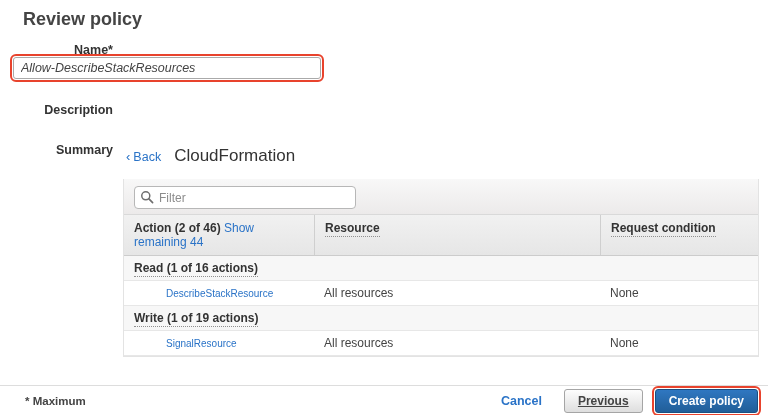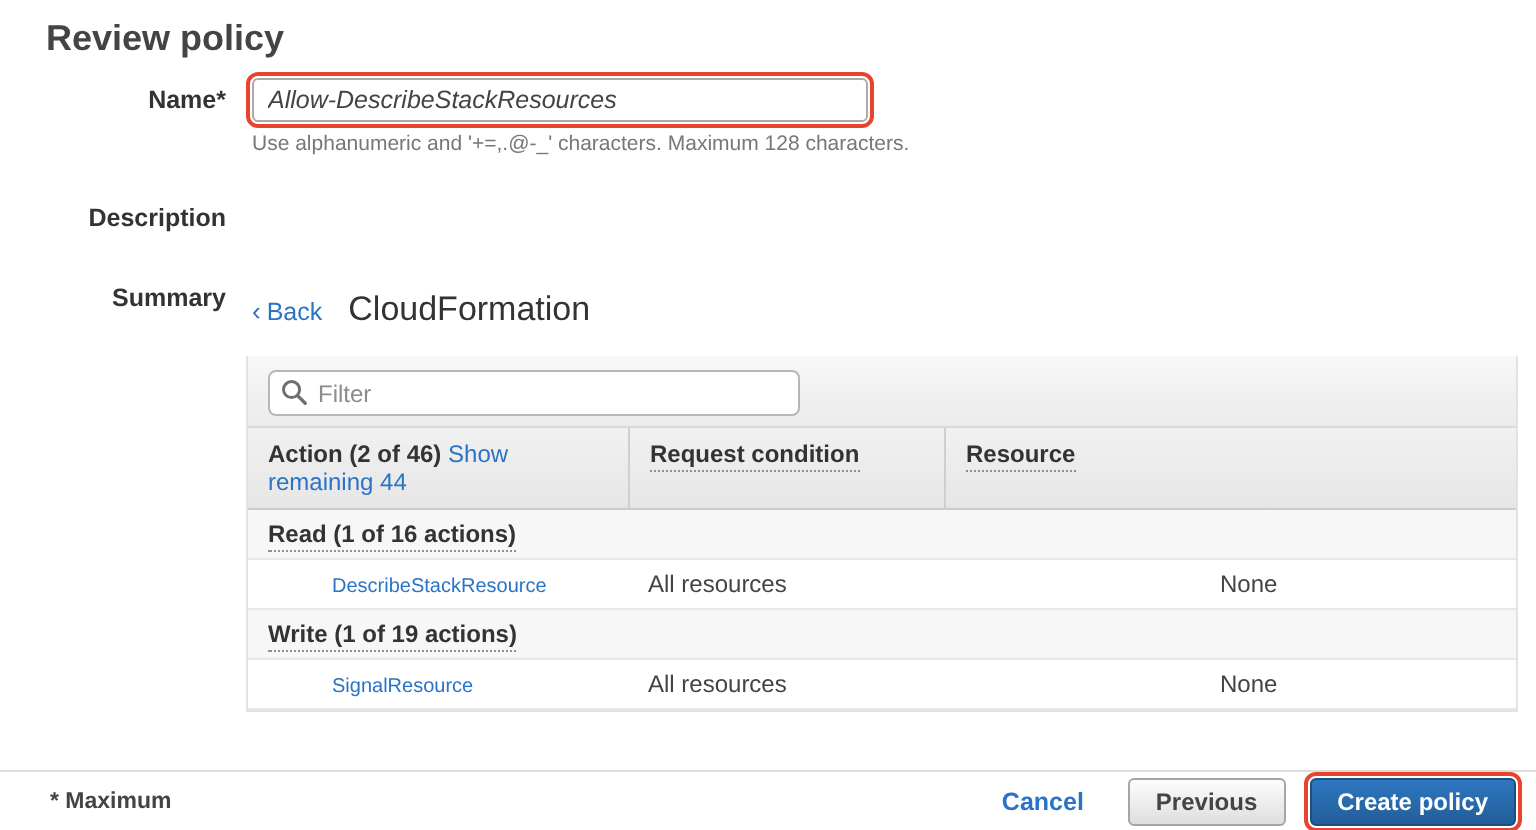--- a/index.html
+++ b/index.html
@@ -27,21 +27,21 @@
     font-size: 12.5px;
     color: #333;
     padding-top: 4px;
   }
   .form-content { margin-left: 13px; flex: 1; }
   .help {
     font-size: 10.5px;
     color: #777;
     margin-top: 5px;
   }
-  .name-row { margin-top: 9px; }
+  .name-row { margin-top: 9px; flex-direction: column; }
   .name-input {
     width: 308px;
     height: 22px;
     border: 1px solid #aaa;
     border-radius: 3px;
     padding: 2px 7px;
     font-family: "Liberation Sans", sans-serif;
     font-size: 12.5px;
     color: #444;
     outline: 2px solid #e8432d;
@@ -89,21 +89,21 @@
     border-top: none;
   }
   .filter-bar {
     background: linear-gradient(#f8f8f8, #eceaea);
     border-bottom: 1px solid #d9d9d9;
     padding: 7px 10px;
     height: 36px;
   }
   .filter-box {
     position: relative;
-    width: 266px;
+    width: 222px;
   }
   .filter-input {
     width: 100%;
     height: 23px;
     border: 1px solid #b7b7b7;
     border-radius: 4px;
     padding: 2px 6px 2px 24px;
     font-family: "Liberation Sans", sans-serif;
     font-size: 12px;
     background: #fff;
@@ -177,39 +177,39 @@
     font-weight: 700;
     border-radius: 3px;
     padding: 4px 13px;
     cursor: pointer;
   }
   .btn-secondary {
     background: linear-gradient(#fdfdfd, #dedede);
     border: 1px solid #a5a5a5;
     color: #444;
     margin-right: 12px;
+    text-decoration: underline;
   }
   .btn-primary {
     background: linear-gradient(#2f77c1, #215e98);
     border: 1px solid #1b4f80;
     color: #fff;
     outline: 2px solid #e8432d;
     outline-offset: 1px;
   }
 </style>
 </head>
 <body>
 
 <h1 class="page-title">Review policy</h1>
 
 <div class="form-row name-row">
   <label class="form-label">Name*</label>
   <div class="form-content">
     <input class="name-input" type="text" value="Allow-DescribeStackResources" style="">
-    <div class="help">Use alphanumeric and '+=,.@-_' characters. Maximum 128 characters.</div>
   </div>
 </div>
 
 <div class="form-row description-row">
   <label class="form-label">Description</label>
 </div>
 
 <div class="form-row summary-row">
   <label class="form-label" style="padding-top:2px;">Summary</label>
   <div class="form-content">
@@ -229,25 +229,25 @@
       </svg>
       <input class="filter-input" type="text" placeholder="Filter" style="">
     </div>
   </div>
 
   <div class="t-header">
     <div class="t-cell c1">
       <span class="bold">Action (2 of 46)</span>
       <a class="link small-link">Show remaining 44</a>
     </div>
+    <div class="t-cell c2">
+      <span class="bold dotted">Resource</span>
+    </div>
     <div class="t-cell c3">
       <span class="bold dotted">Request condition</span>
-    </div>
-    <div class="t-cell c2">
-      <span class="bold dotted">Resource</span>
     </div>
   </div>
 
   <div class="t-group">
     <span class="bold dotted">Read (1 of 16 actions)</span>
   </div>
   <div class="t-row">
     <div class="t-cell c1"><a class="link">DescribeStackResource</a></div>
     <div class="t-cell c2">All resources</div>
     <div class="t-cell c3">None</div>

